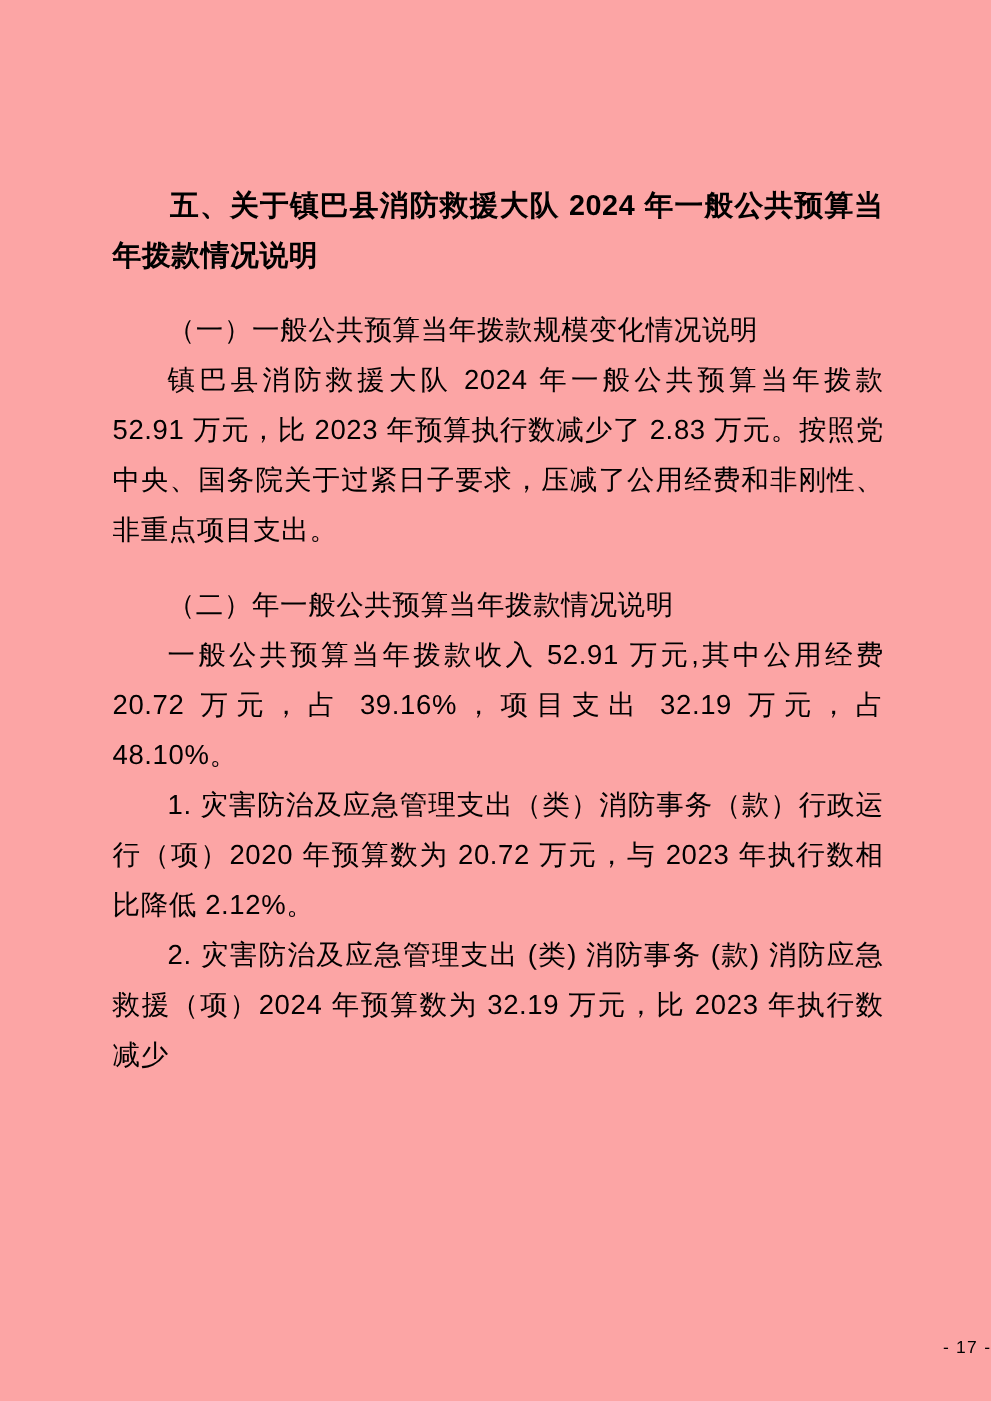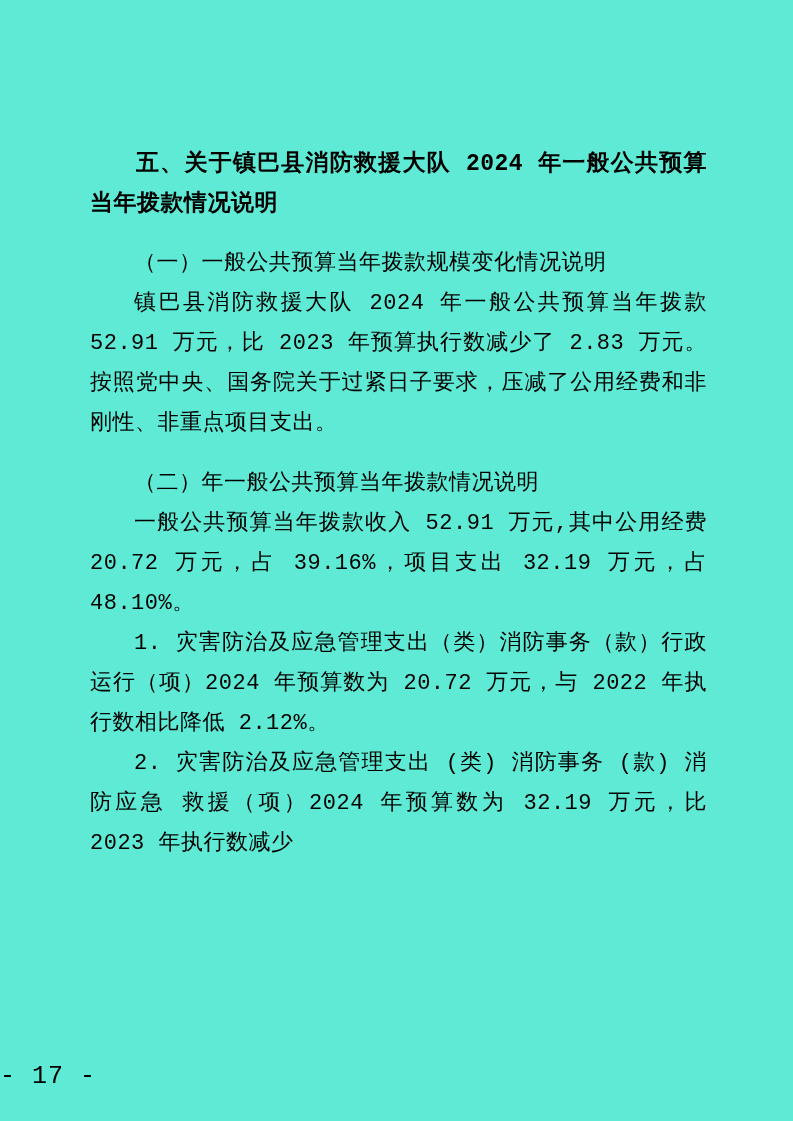--- a/index.html
+++ b/index.html
@@ -4,23 +4,23 @@
 <style>
   html, body {
     margin: 0;
     padding: 0;
     background: #ffffff;
   }
   .page {
     position: relative;
     width: 793px;
     height: 1121px;
-    background: #5eead4;
+    background: #fca5a5;
     color: #000000;
-    font-family: Liberation Mono, monospace;
+    font-family: Liberation Sans, sans-serif;
     overflow: hidden;
     box-sizing: border-box;
   }
   .content {
     position: absolute;
     left: 90px;
     top: 144px;
     width: 617px;
     font-size: 22px;
     line-height: 40px;
@@ -38,33 +38,33 @@
   }
   p.heading {
     font-weight: normal;
     margin-top: 20px;
   }
   .page-number {
     position: absolute;
     top: 1066px;
     left: 0;
     right: 0;
-    text-align: left;
-    font-size: 25px;
+    text-align: right;
+    font-size: 14px;
     line-height: 22px;
     letter-spacing: 1px;
   }
 </style>
 </head>
 <body>
 
 <div class="page">
   <div class="content">
     <p class="doc-title">五、关于镇巴县消防救援大队 2024 年一般公共预算当年拨款情况说明</p>
     <p class="heading">（一）一般公共预算当年拨款规模变化情况说明</p>
     <p class="body-para">镇巴县消防救援大队 2024 年一般公共预算当年拨款 52.91 万元，比 2023 年预算执行数减少了 2.83 万元。按照党中央、国务院关于过紧日子要求，压减了公用经费和非刚性、非重点项目支出。</p>
     <p class="heading">（二）年一般公共预算当年拨款情况说明</p>
     <p class="body-para">一般公共预算当年拨款收入 52.91 万元,其中公用经费 20.72 万元，占 39.16%，项目支出 32.19 万元，占 48.10%。</p>
-    <p class="body-para">1. 灾害防治及应急管理支出（类）消防事务（款）行政运行（项）2024 年预算数为 20.72 万元，与 2022 年执行数相比降低 2.12%。</p>
+    <p class="body-para">1. 灾害防治及应急管理支出（类）消防事务（款）行政运行（项）2020 年预算数为 20.72 万元，与 2023 年执行数相比降低 2.12%。</p>
     <p class="body-para">2. 灾害防治及应急管理支出 (类) 消防事务 (款) 消防应急 救援（项）2024 年预算数为 32.19 万元，比 2023 年执行数减少</p>
   </div>
   <div class="page-number">- 17 -</div>
 </div>
 
 </body></html>

